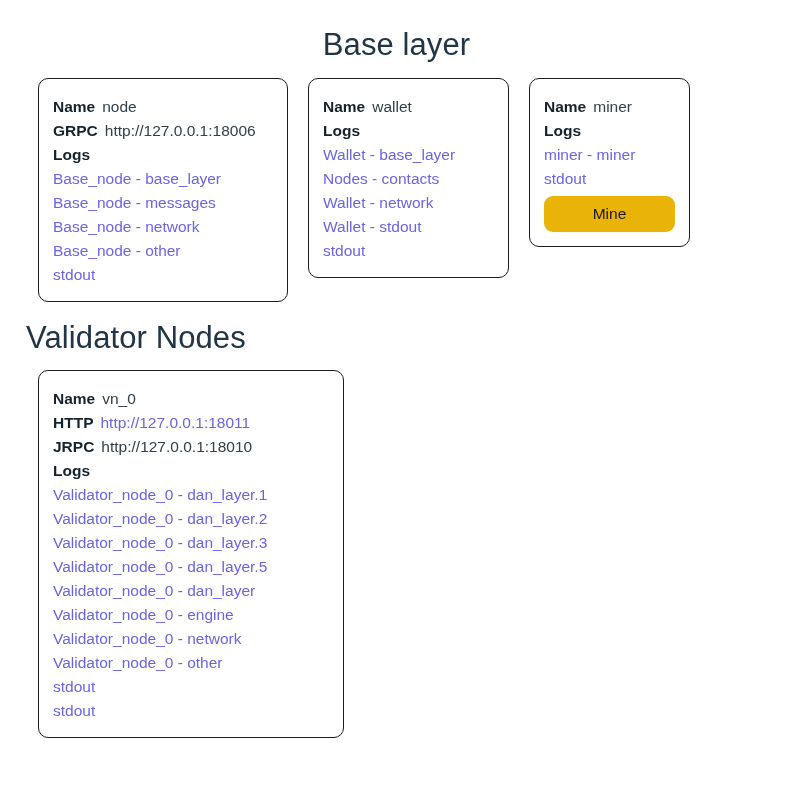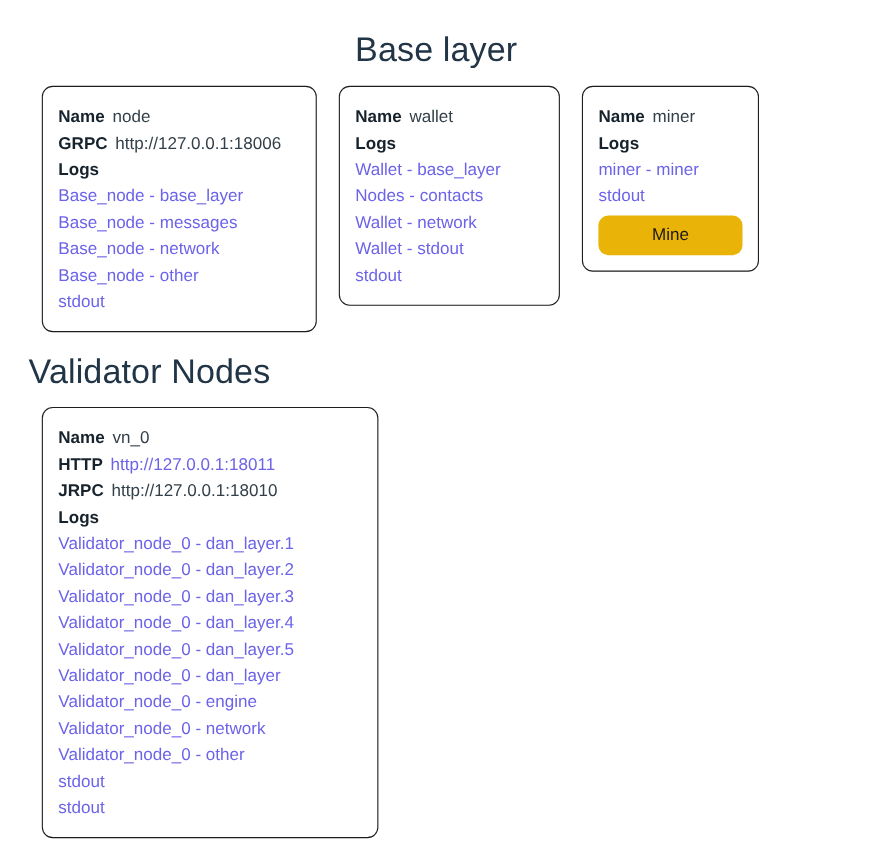--- a/index.html
+++ b/index.html
@@ -177,21 +177,20 @@
         <span class="field-label">HTTP</span><a class="field-value-link">http://127.0.0.1:18011</a>
       </div>
       <div class="field-row">
         <span class="field-label">JRPC</span><span class="field-value">http://127.0.0.1:18010</span>
       </div>
       <div class="logs-label">Logs</div>
       <div class="log-list">
         <a class="log-link">Validator_node_0 - dan_layer.1</a>
         <a class="log-link">Validator_node_0 - dan_layer.2</a>
         <a class="log-link">Validator_node_0 - dan_layer.3</a>
-        <a class="log-link">Validator_node_0 - dan_layer.4</a>
         <a class="log-link">Validator_node_0 - dan_layer.5</a>
         <a class="log-link">Validator_node_0 - dan_layer</a>
         <a class="log-link">Validator_node_0 - engine</a>
         <a class="log-link">Validator_node_0 - network</a>
         <a class="log-link">Validator_node_0 - other</a>
         <a class="log-link">stdout</a>
         <a class="log-link">stdout</a>
       </div>
     </div>
   </div>

